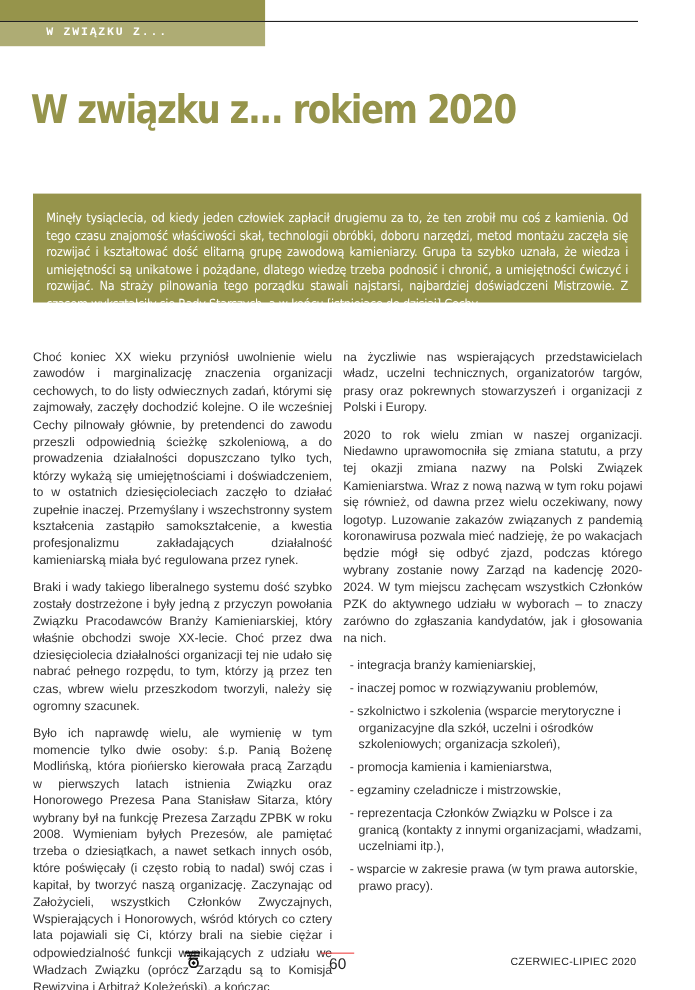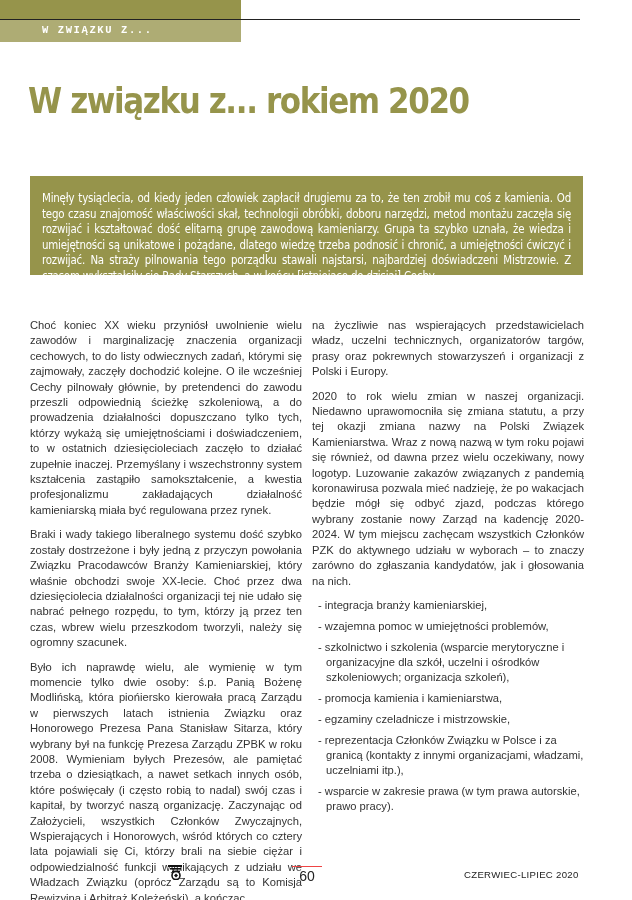--- a/index.html
+++ b/index.html
@@ -49,21 +49,21 @@
   <p>Choć koniec XX wieku przyniósł uwolnienie wielu zawodów i marginalizację znaczenia organizacji cechowych, to do listy odwiecznych zadań, którymi się zajmowały, zaczęły dochodzić kolejne. O ile wcześniej Cechy pilnowały głównie, by pretendenci do zawodu przeszli odpowiednią ścieżkę szkoleniową, a do prowadzenia działalności dopuszczano tylko tych, którzy wykażą się umiejętnościami i doświadczeniem, to w ostatnich dziesięcioleciach zaczęło to działać zupełnie inaczej. Przemyślany i wszechstronny system kształcenia zastąpiło samokształcenie, a kwestia profesjonalizmu zakładających działalność kamieniarską miała być regulowana przez rynek.</p>
   <p>Braki i wady takiego liberalnego systemu dość szybko zostały dostrzeżone i były jedną z przyczyn powołania Związku Pracodawców Branży Kamieniarskiej, który właśnie obchodzi swoje XX-lecie. Choć przez dwa dziesięciolecia działalności organizacji tej nie udało się nabrać pełnego rozpędu, to tym, którzy ją przez ten czas, wbrew wielu przeszkodom tworzyli, należy się ogromny szacunek.</p>
   <p>Było ich naprawdę wielu, ale wymienię w tym momencie tylko dwie osoby: ś.p. Panią Bożenę Modlińską, która piońiersko kierowała pracą Zarządu w pierwszych latach istnienia Związku oraz Honorowego Prezesa Pana Stanisław Sitarza, który wybrany był na funkcję Prezesa Zarządu ZPBK w roku 2008. Wymieniam byłych Prezesów, ale pamiętać trzeba o dziesiątkach, a nawet setkach innych osób, które poświęcały (i często robią to nadal) swój czas i kapitał, by tworzyć naszą organizację. Zaczynając od Założycieli, wszystkich Członków Zwyczajnych, Wspierających i Honorowych, wśród których co cztery lata pojawiali się Ci, którzy brali na siebie ciężar i odpowiedzialność funkcji wynikających z udziału we Władzach Związku (oprócz Zarządu są to Komisja Rewizyjna i Arbitraż Koleżeński), a kończąc</p>
 </div>
 
 <div class="col right">
   <p>na życzliwie nas wspierających przedstawicielach władz, uczelni technicznych, organizatorów targów, prasy oraz pokrewnych stowarzyszeń i organizacji z Polski i Europy.</p>
   <p>2020 to rok wielu zmian w naszej organizacji. Niedawno uprawomocniła się zmiana statutu, a przy tej okazji zmiana nazwy na Polski Związek Kamieniarstwa. Wraz z nową nazwą w tym roku pojawi się również, od dawna przez wielu oczekiwany, nowy logotyp. Luzowanie zakazów związanych z pandemią koronawirusa pozwala mieć nadzieję, że po wakacjach będzie mógł się odbyć zjazd, podczas którego wybrany zostanie nowy Zarząd na kadencję 2020-2024. W tym miejscu zachęcam wszystkich Członków PZK do aktywnego udziału w wyborach – to znaczy zarówno do zgłaszania kandydatów, jak i głosowania na nich.</p>
   <ul>
     <li>- integracja branży kamieniarskiej,</li>
-    <li>- wzajemna pomoc w umiejętności problemów,</li>
+    <li>- inaczej pomoc w rozwiązywaniu problemów,</li>
     <li>- szkolnictwo i szkolenia (wsparcie merytoryczne i organizacyjne dla szkół, uczelni i ośrodków szkoleniowych; organizacja szkoleń),</li>
     <li>- promocja kamienia i kamieniarstwa,</li>
     <li>- egzaminy czeladnicze i mistrzowskie,</li>
     <li>- reprezentacja Członków Związku w Polsce i za granicą (kontakty z innymi organizacjami, władzami, uczelniami itp.),</li>
     <li>- wsparcie w zakresie prawa (w tym prawa autorskie, prawo pracy).</li>
   </ul>
 </div>
 
 <div class="footer-logo">
   <svg width="18" height="16" viewBox="0 0 18 16">

